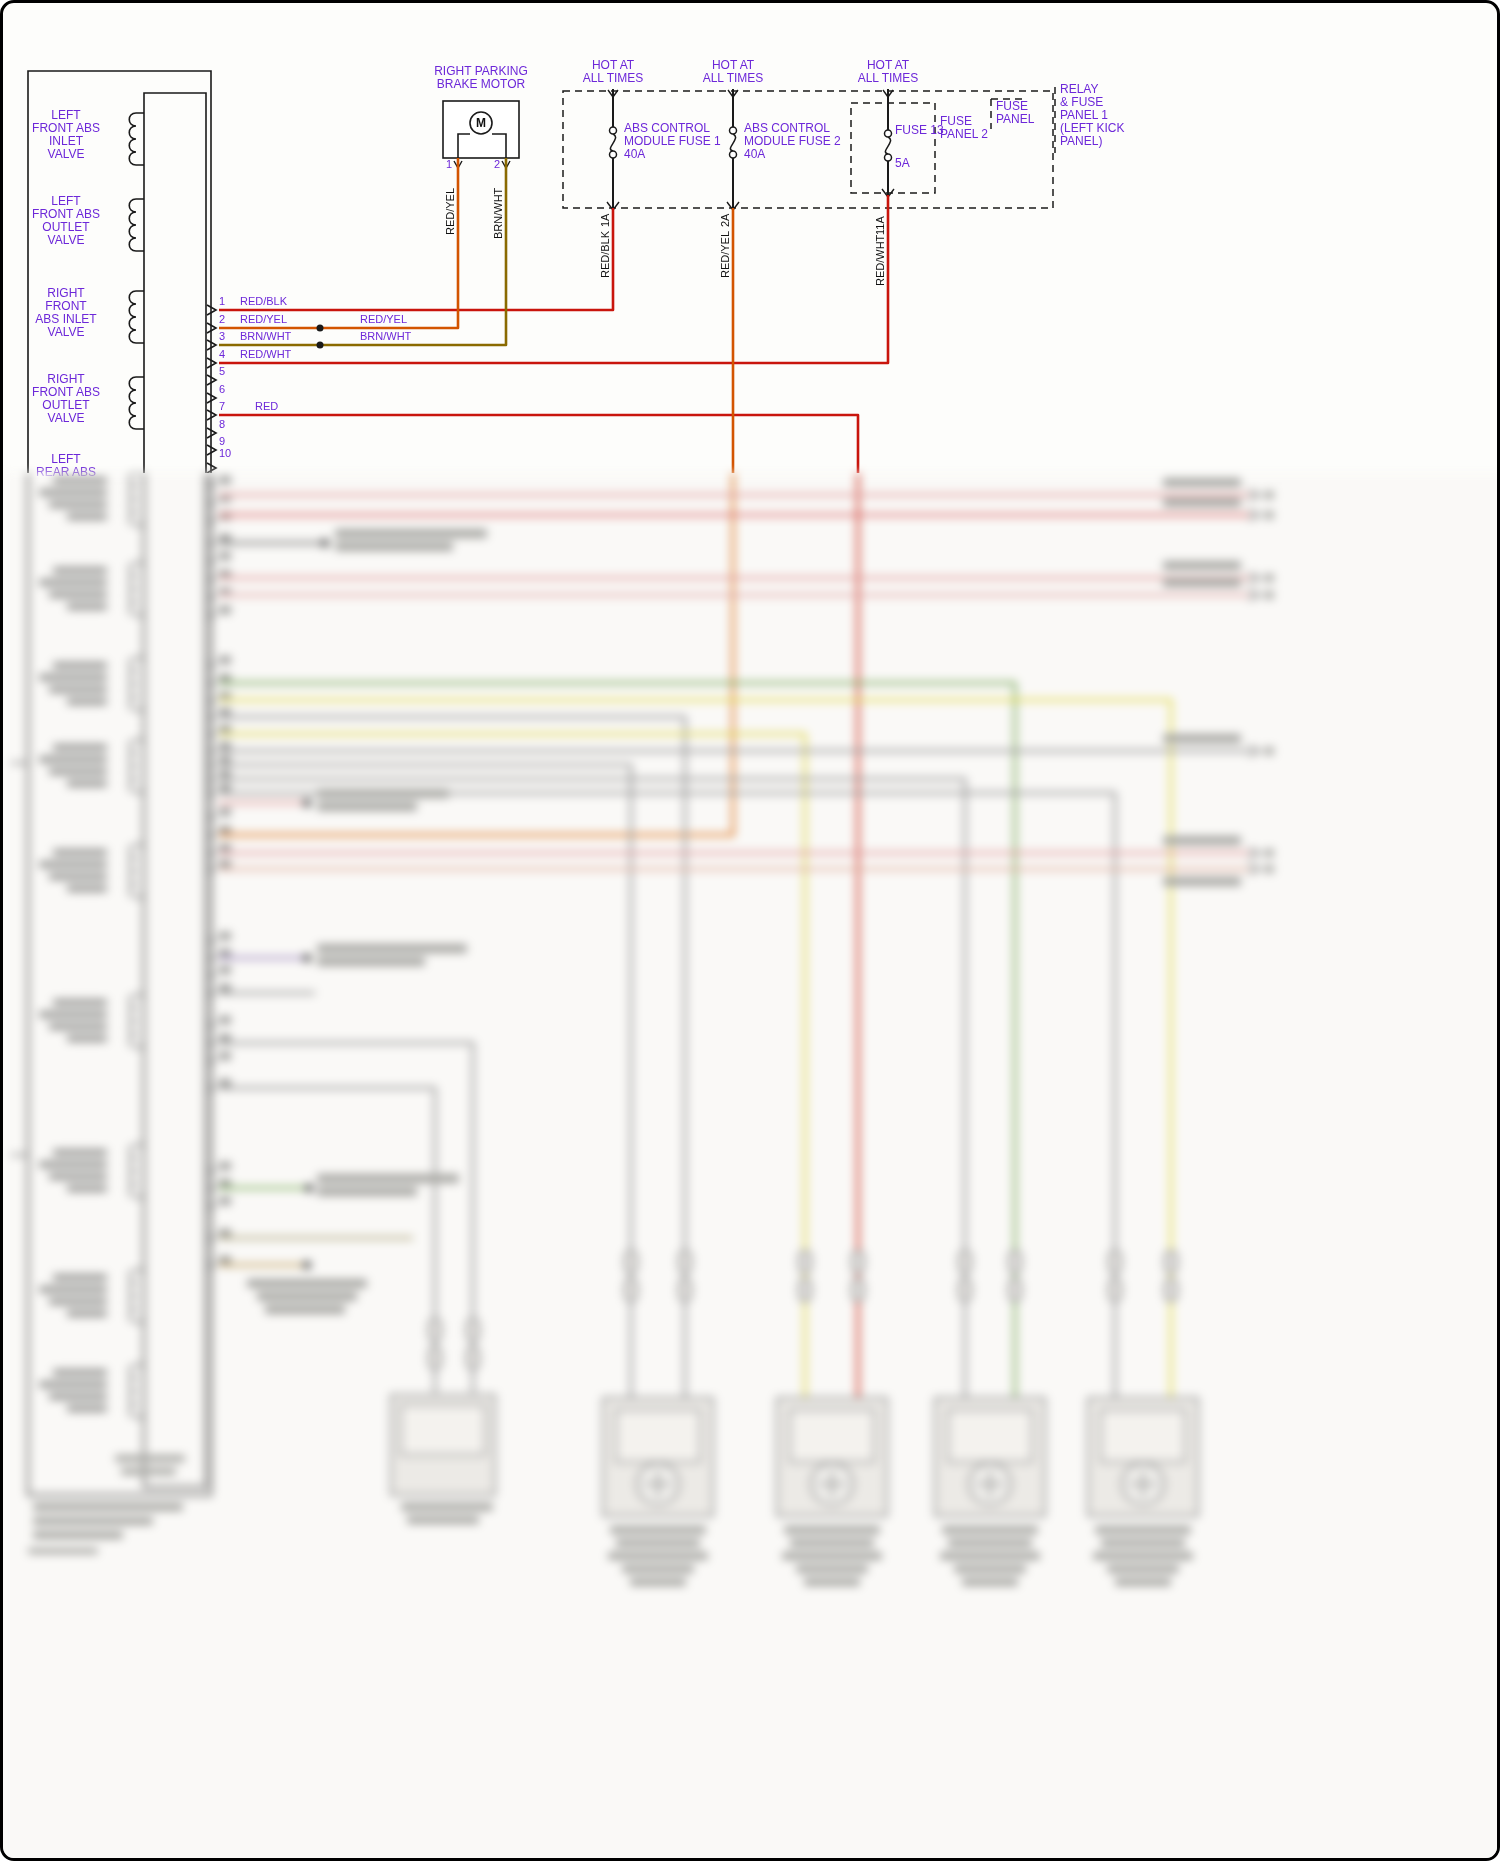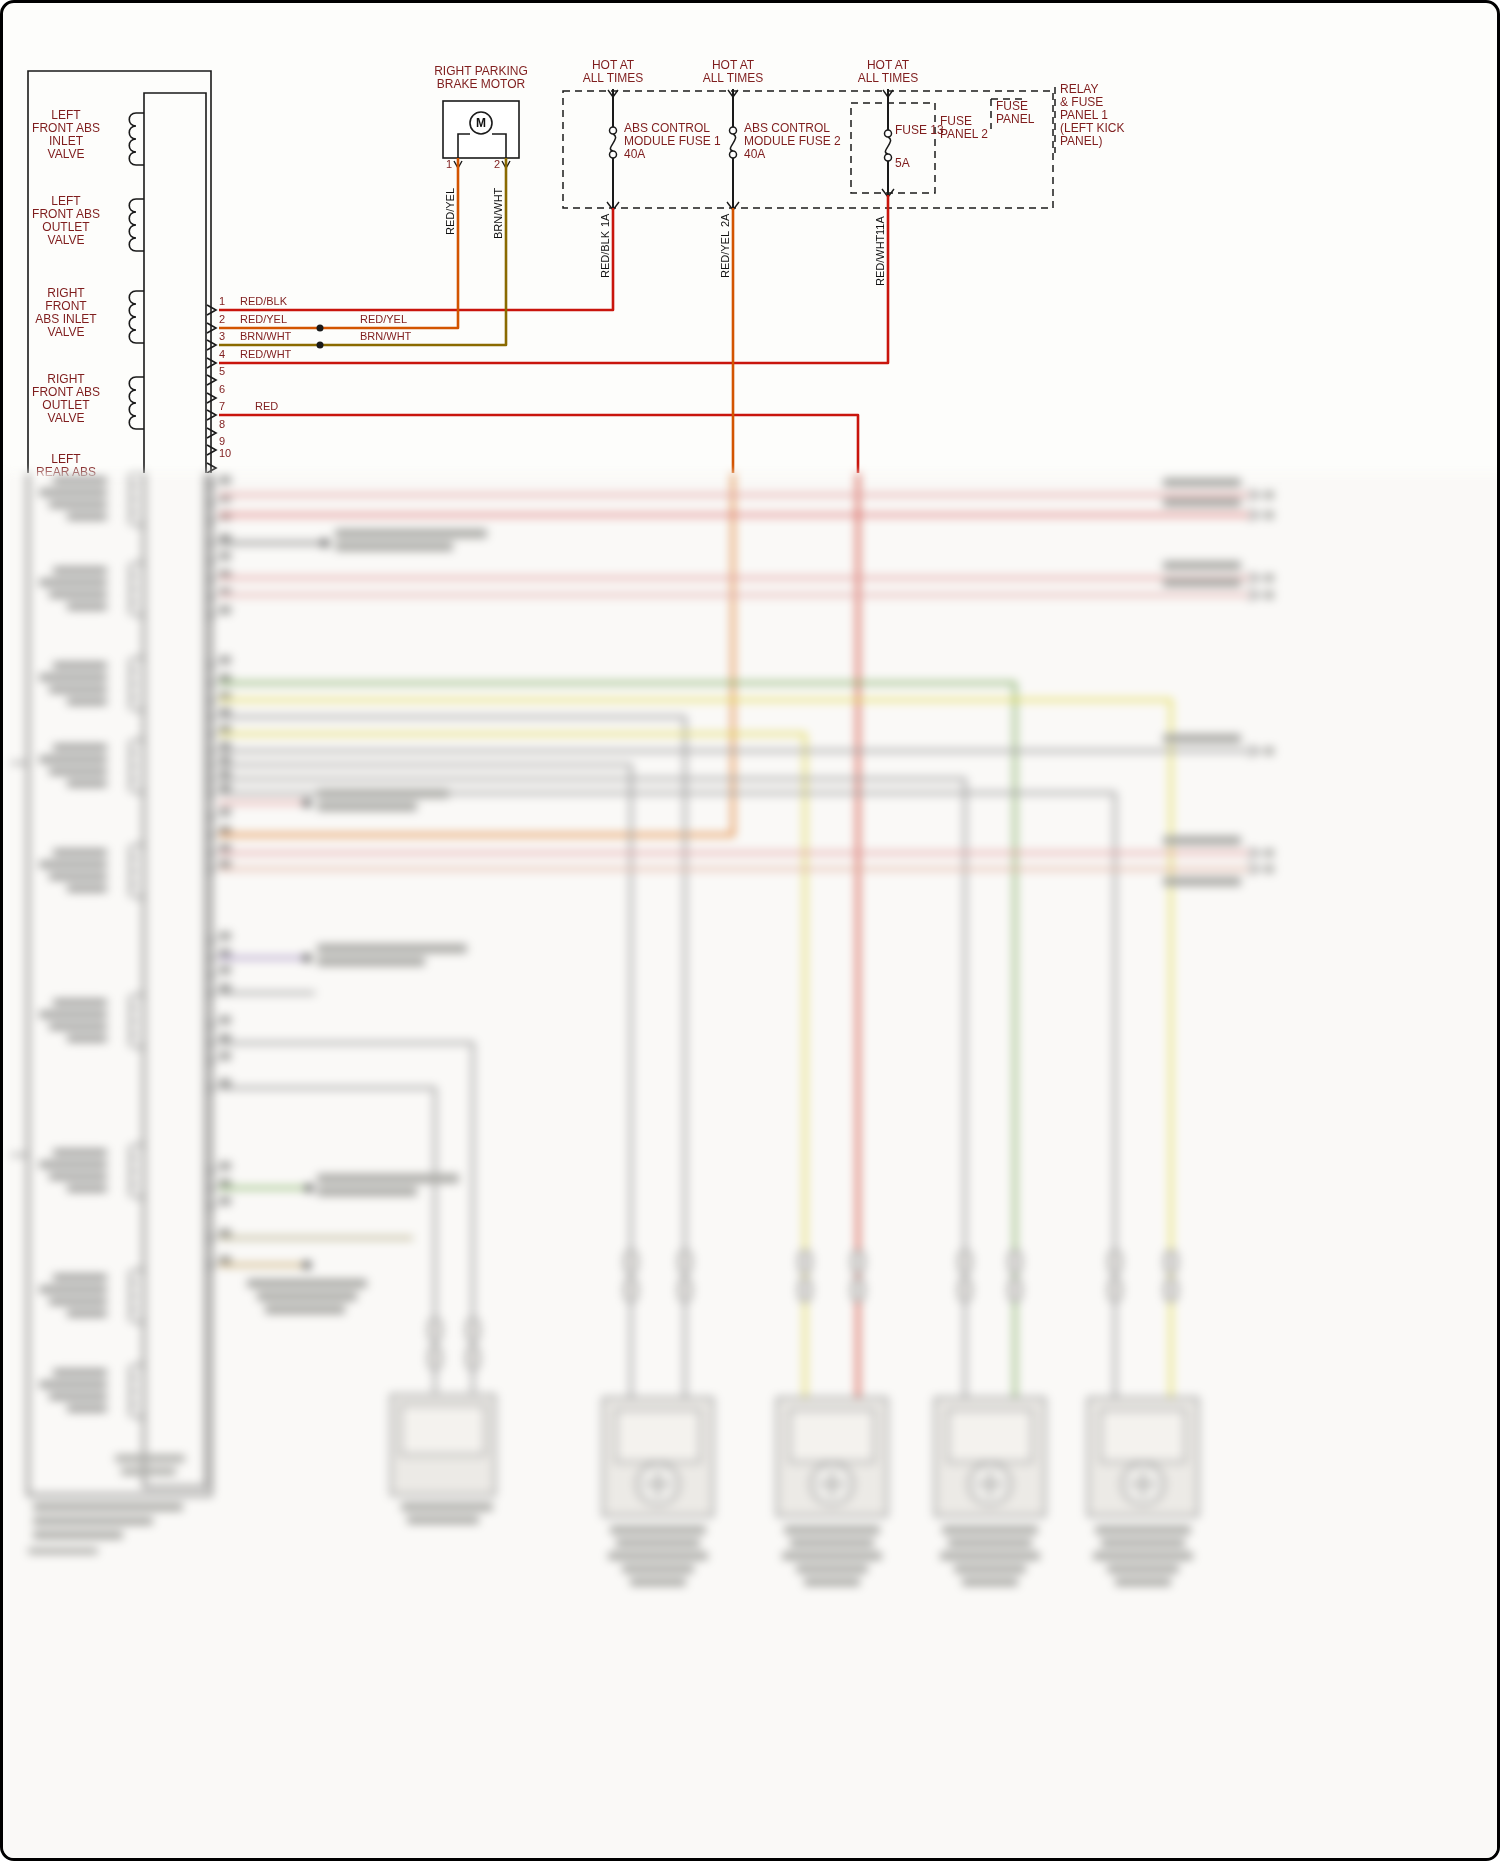--- a/index.html
+++ b/index.html
@@ -3,21 +3,21 @@
 <meta charset="utf-8">
 <style>
   html,body{margin:0;padding:0;background:#fff;}
   .page{position:relative;width:1500px;height:1861px;background:#fdfdfb;border:3px solid #000;
         border-radius:14px;box-sizing:border-box;overflow:hidden;
         font-family:"Liberation Sans",sans-serif;}
   svg{position:absolute;left:0;top:0;}
   svg text{font-family:"Liberation Sans",sans-serif;font-size:11px;fill:#111;}
   svg text.m{font-size:12px;font-weight:bold;}
   .labels{position:absolute;left:0;top:0;width:1500px;height:470px;}
-  .t{position:absolute;font:12px/13px "Liberation Sans",sans-serif;color:#7f1d1d;white-space:pre-line;}
+  .t{position:absolute;font:12px/13px "Liberation Sans",sans-serif;color:#6d28d9;white-space:pre-line;}
   .c{text-align:center;}
   .r{text-align:center;}
   .s{font-size:11px;line-height:12px;}
   .blurwrap{position:absolute;left:0;top:470px;width:1500px;height:1391px;
             filter:blur(5px);background:#faf9f7;overflow:hidden;}
 </style>
 </head>
 <body>
 
 <div class="page">

